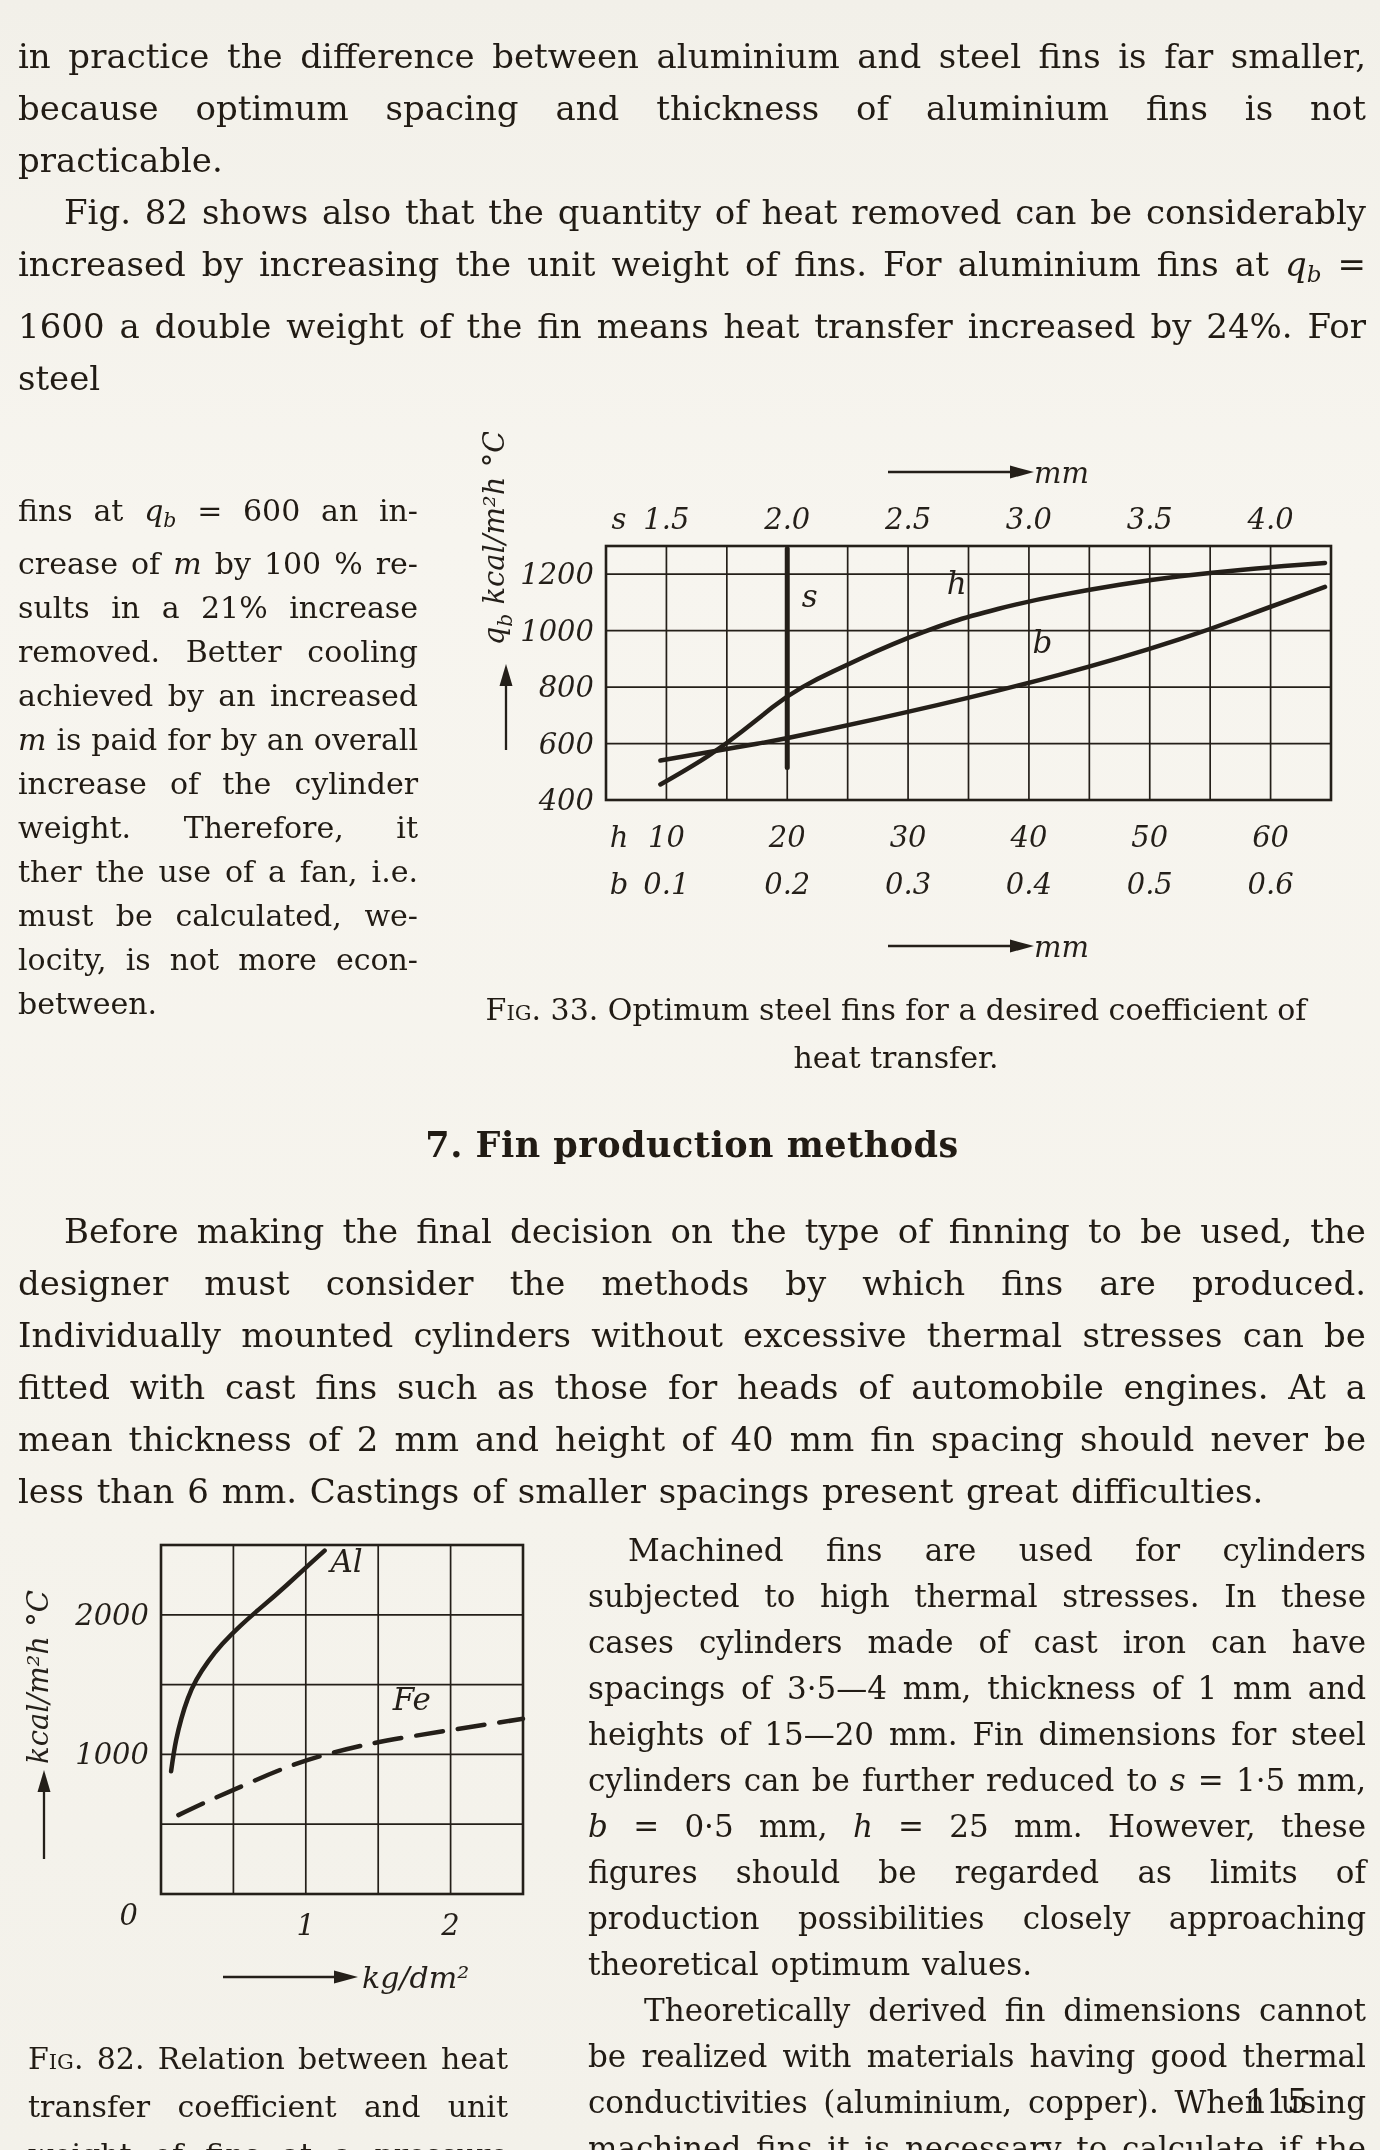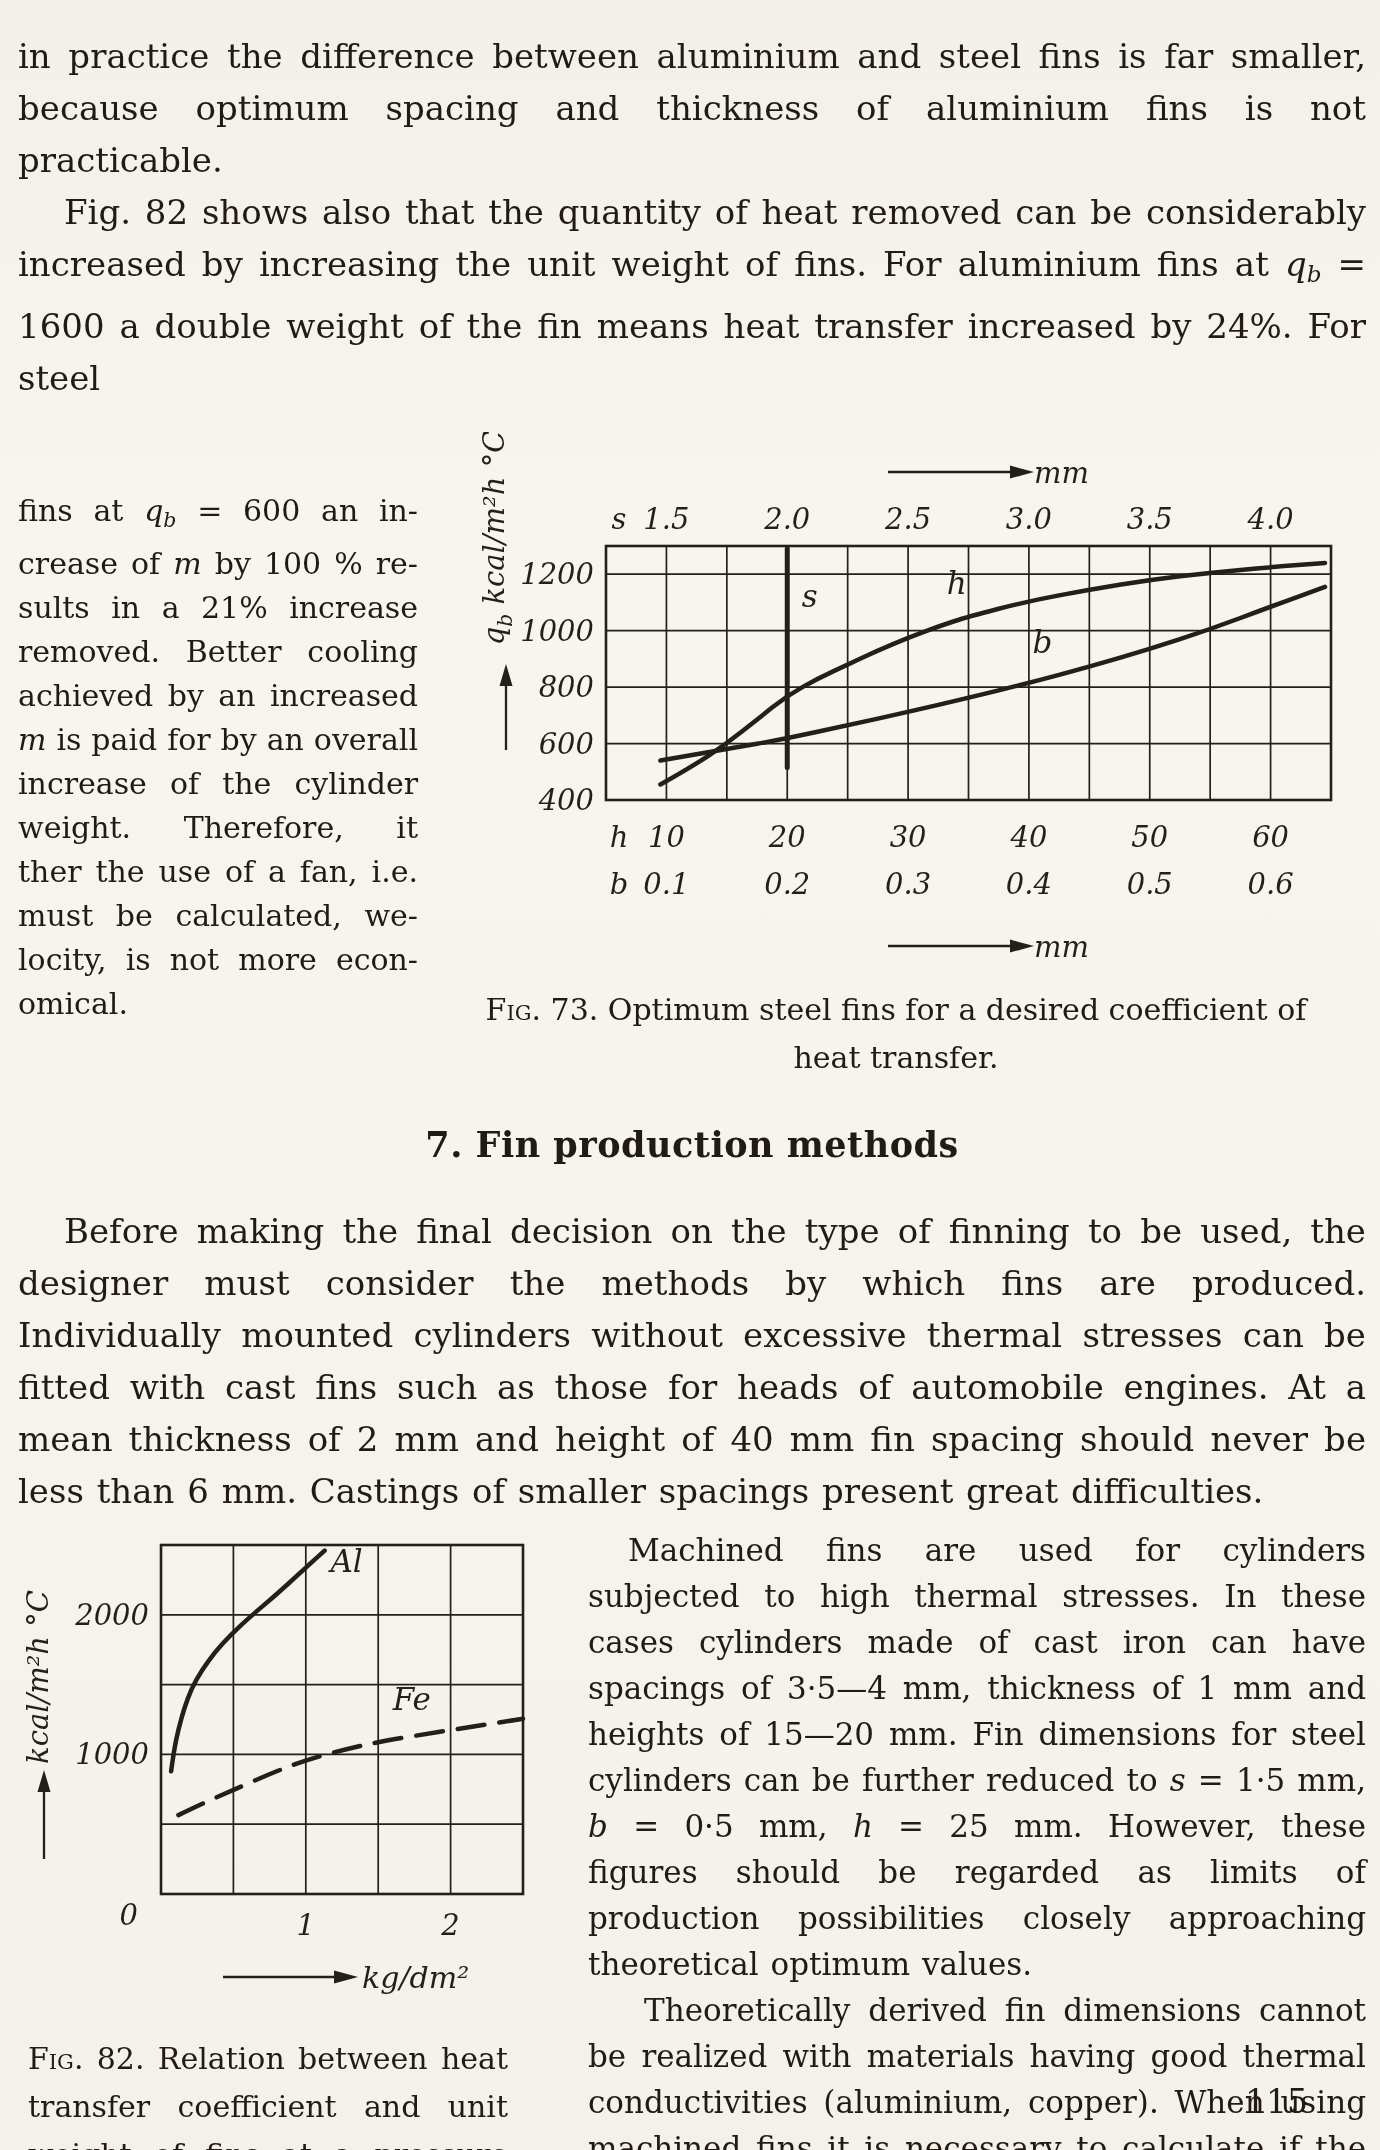--- a/index.html
+++ b/index.html
@@ -46,21 +46,21 @@
         <div class="lcline"><span>crease of </span><span class="si">m</span><span> by 100 % re-</span></div>
         <div class="lcline"><span>sults in a 21% increase</span></div>
         <div class="lcline"><span>removed. Better cooling</span></div>
         <div class="lcline"><span>achieved by an increased</span></div>
         <div class="lcline"><span class="si">m</span><span> is paid for by an overall</span></div>
         <div class="lcline"><span>increase of the cylinder</span></div>
         <div class="lcline"><span>weight. Therefore, it</span></div>
         <div class="lcline"><span>ther the use of a fan, i.e.</span></div>
         <div class="lcline"><span>must be calculated, we-</span></div>
         <div class="lcline"><span>locity, is not more econ-</span></div>
-        <div class="lcline"><span>omical.</span></div>
+        <div class="lcline"><span>between.</span></div>
       </div>
     <div class="fig81block">
       <svg id="fig81" width="920" height="540">
           <line x1="230.41666666666666" y1="114" x2="230.41666666666666" y2="368" stroke="#241f19" stroke-width="1.7"></line>
           <line x1="290.8333333333333" y1="114" x2="290.8333333333333" y2="368" stroke="#241f19" stroke-width="1.7"></line>
           <line x1="351.25" y1="114" x2="351.25" y2="368" stroke="#241f19" stroke-width="1.7"></line>
           <line x1="411.66666666666663" y1="114" x2="411.66666666666663" y2="368" stroke="#241f19" stroke-width="1.7"></line>
           <line x1="472.08333333333337" y1="114" x2="472.08333333333337" y2="368" stroke="#241f19" stroke-width="1.7"></line>
           <line x1="532.5" y1="114" x2="532.5" y2="368" stroke="#241f19" stroke-width="1.7"></line>
           <line x1="592.9166666666667" y1="114" x2="592.9166666666667" y2="368" stroke="#241f19" stroke-width="1.7"></line>
@@ -108,21 +108,21 @@
           <text x="592.9166666666667" y="462" font-size="29" text-anchor="middle" font-style="italic" fill="#241f19">0.4</text>
           <text x="713.75" y="462" font-size="29" text-anchor="middle" font-style="italic" fill="#241f19">0.5</text>
           <text x="834.5833333333333" y="462" font-size="29" text-anchor="middle" font-style="italic" fill="#241f19">0.6</text>
           <line x1="452" y1="514" x2="578" y2="514" stroke="#241f19" stroke-width="2.3"></line>
           <polygon points="598,514 574,507.5 574,520.5" fill="#241f19"></polygon>
           <text x="598" y="525" font-size="29" text-anchor="start" font-style="italic" fill="#241f19">mm</text>
           <text x="68" y="106" font-size="29" text-anchor="middle" font-style="italic" fill="#241f19" transform="rotate(-90 68 106)"><tspan>q</tspan><tspan font-size="20.299999999999997" dy="8">b</tspan><tspan dy="-8"> kcal/m²h °C</tspan></text>
           <line x1="70" y1="318" x2="70" y2="248" stroke="#241f19" stroke-width="2.3"></line>
           <polygon points="70,232 63.5,254 76.5,254" fill="#241f19"></polygon>
         </svg>
-      <div class="caption cap81"><span class="ssc">Fig. 73.</span><span> Optimum steel fins for a desired coefficient of heat transfer.</span></div>
+      <div class="caption cap81"><span class="ssc">Fig. 33.</span><span> Optimum steel fins for a desired coefficient of heat transfer.</span></div>
     </div>
   </div>
 
   <h2 class="heading">7. Fin production methods</h2>
 
   <p class="para indent"><span>Before making the final decision on the type of finning to be used, the designer must consider the methods by which fins are produced. Individually mounted cylinders without excessive thermal stresses can be fitted with cast fins such as those for heads of automobile engines. At a mean thickness of 2 mm and height of 40 mm fin spacing should never be less than 6 mm. Castings of smaller spacings present great difficulties.</span></p>
 
   <div class="row82">
     <div class="fig82block">
       <svg id="fig82" width="540" height="480">

